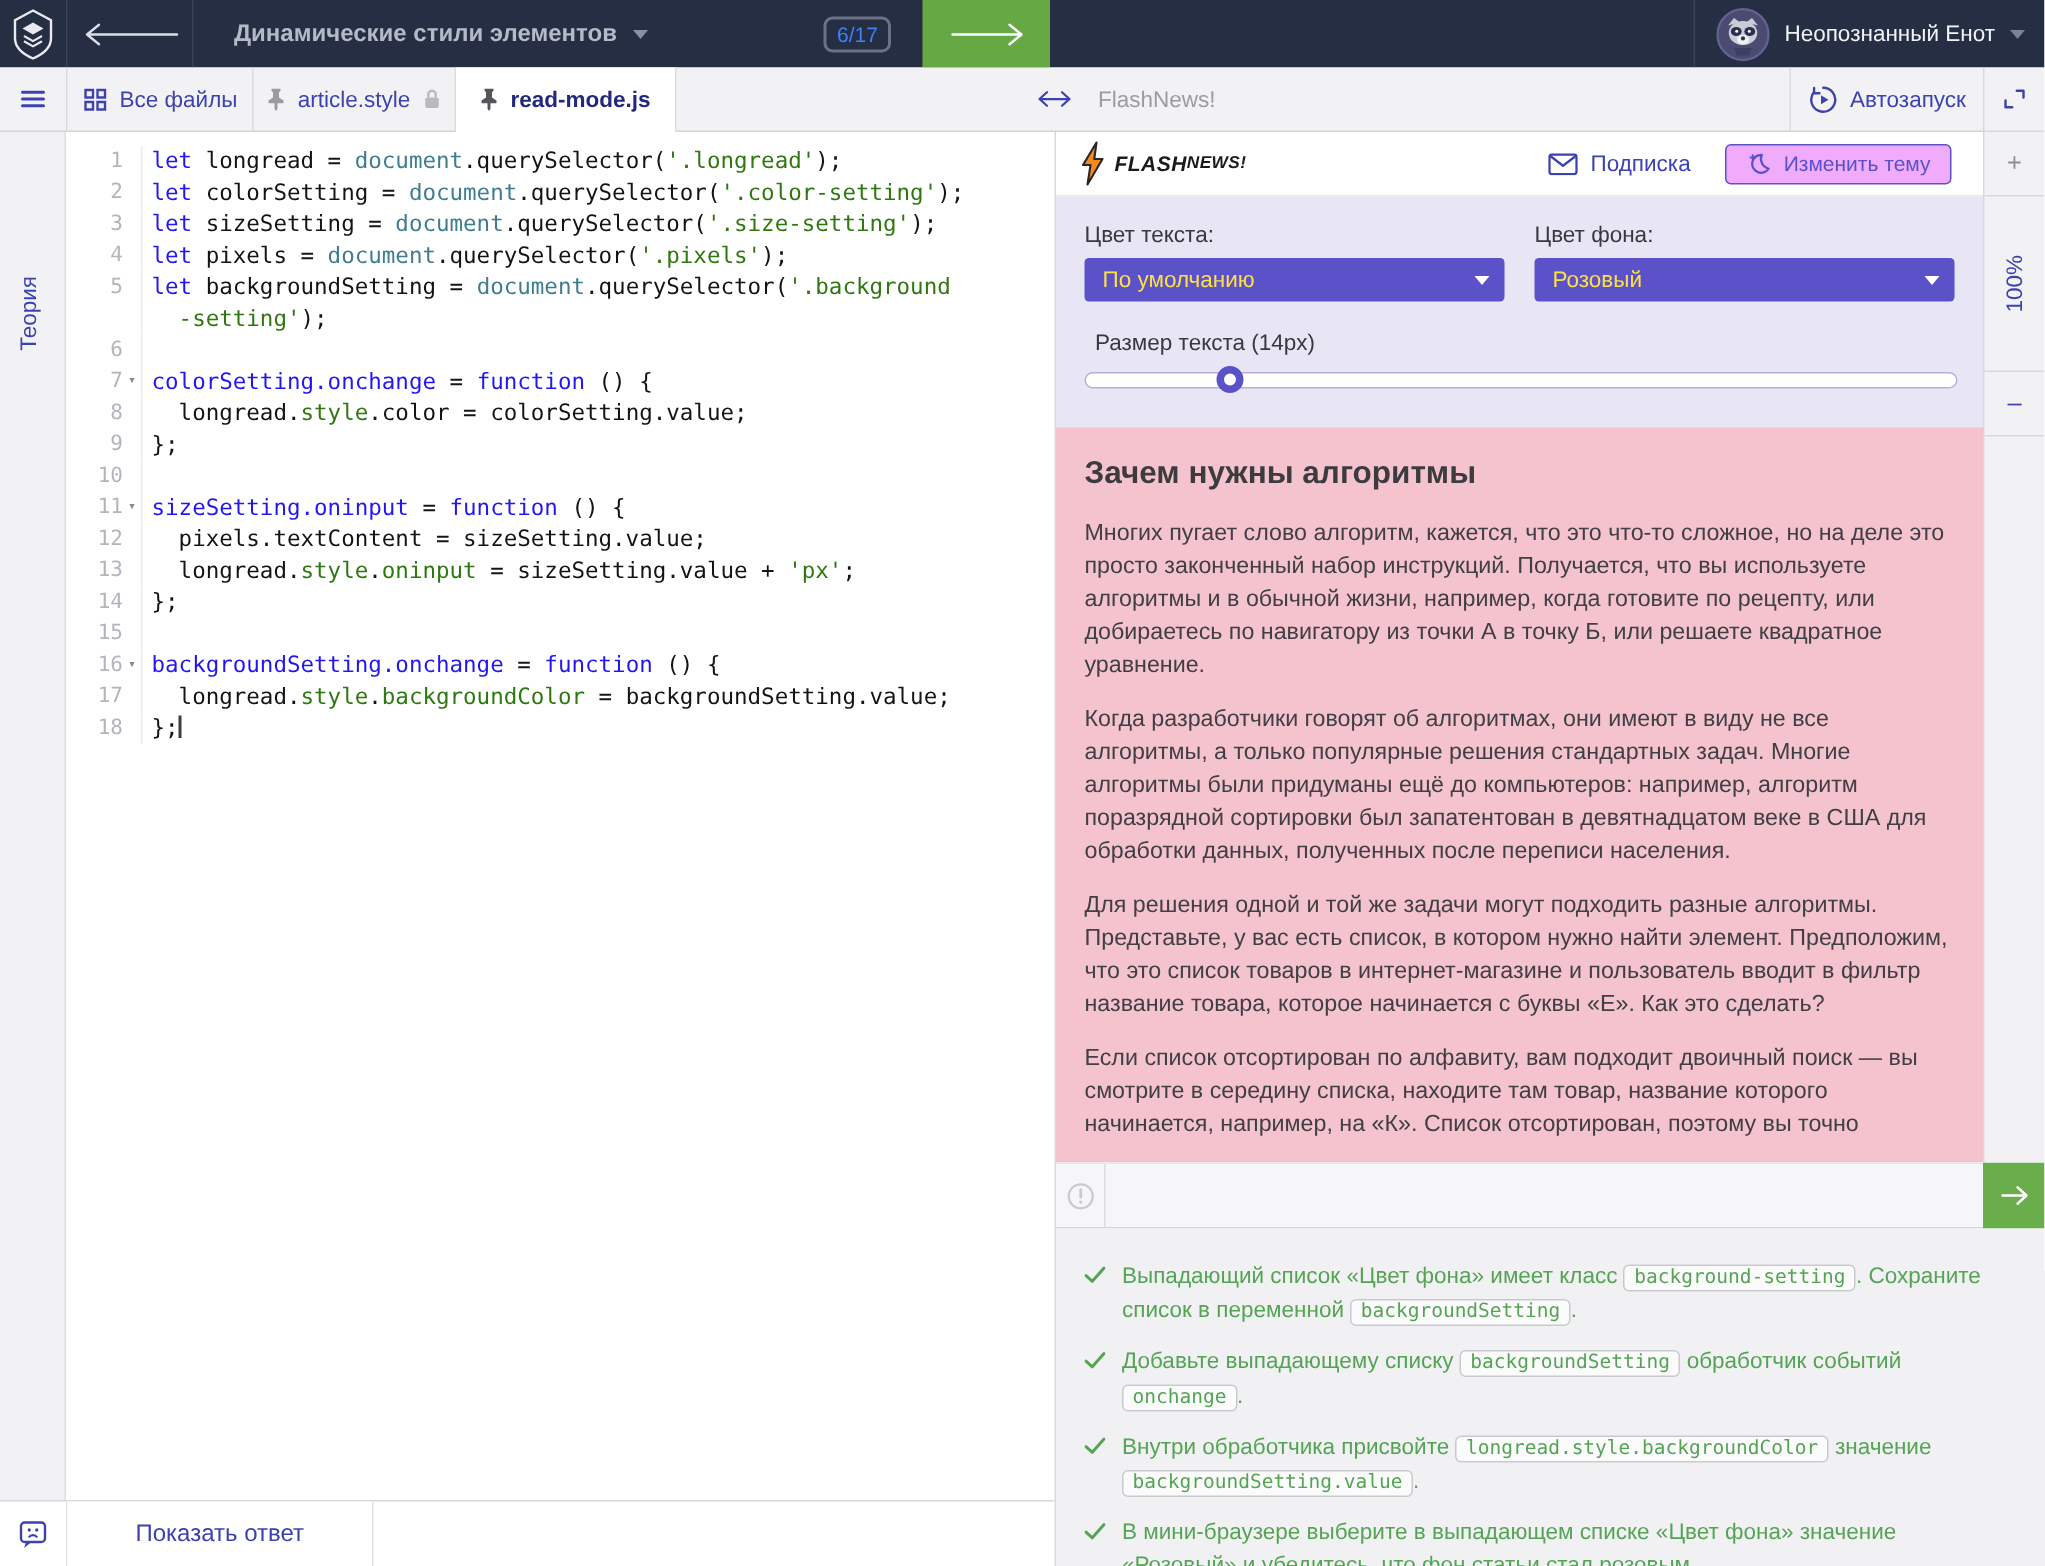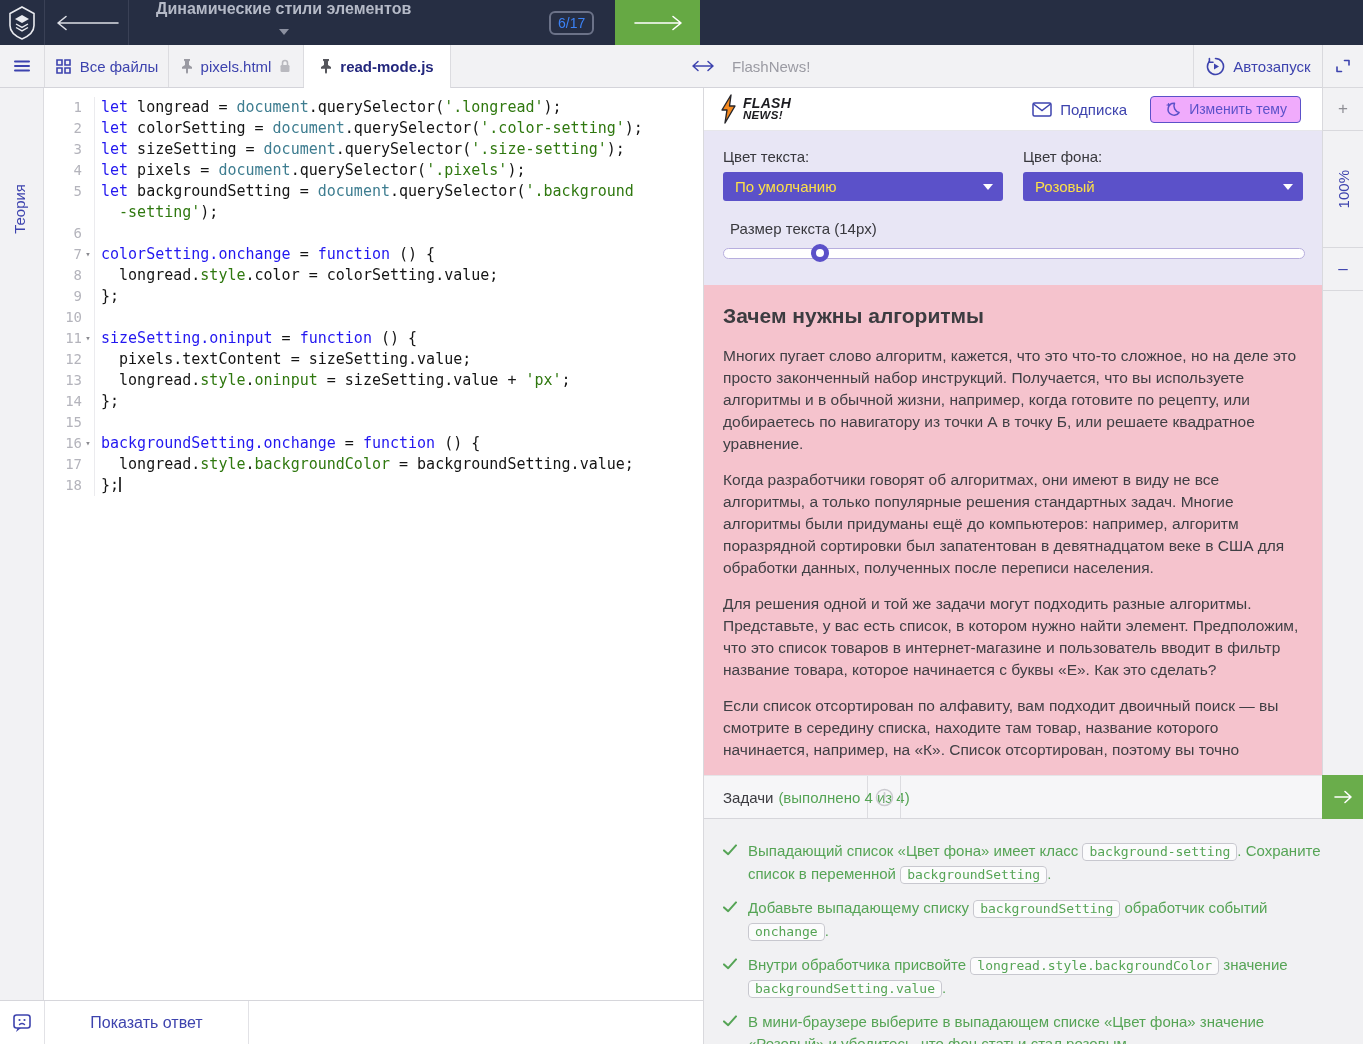--- a/index.html
+++ b/index.html
@@ -6,21 +6,21 @@
   .app{position:relative;width:1363px;height:1044px;overflow:hidden;
        font-family:"Liberation Sans","DejaVu Sans",sans-serif;
        -webkit-font-smoothing:antialiased;}
   
   .topbar{position:absolute;left:0;top:0;width:1363px;height:45px;background:var(--topbar-bg,#262e43);}
   .logo-cell{position:absolute;left:0;top:0;width:44px;height:45px;border-right:1px solid #3a4156;
              display:flex;align-items:center;justify-content:center;cursor:pointer;}
   .back-cell{position:absolute;left:45px;top:0;width:83px;height:45px;border-right:1px solid #3a4156;
              display:flex;align-items:center;justify-content:center;cursor:pointer;}
   .title-wrap{position:absolute;left:156px;top:0;height:45px;display:flex;align-items:center;gap:11px;
-              color:#b5bac7;font-size:16px;font-weight:bold;cursor:pointer;flex-direction:column;}
+              color:#b5bac7;font-size:16px;font-weight:bold;cursor:pointer;}
   .progress-badge{position:absolute;left:549px;top:11px;height:19px;padding:1px 7px 0;
                   border:2px solid #6b7288;border-radius:6px;color:#3b82f6;font-size:14px;line-height:19px;}
   .next-btn{position:absolute;left:615px;top:0;width:85px;height:45px;background:var(--green,#66a944);
             display:flex;align-items:center;justify-content:center;cursor:pointer;}
   .user-sec{position:absolute;right:0;top:0;height:45px;border-left:1px solid #3a4156;
             display:flex;align-items:center;gap:10px;padding:0 13px 0 14px;cursor:pointer;}
   .user-name{color:#f2f3f6;font-size:15px;}
   .chev{width:0;height:0;border-left:5px solid transparent;border-right:5px solid transparent;
         border-top:6px solid #7c8398;}
   
@@ -61,21 +61,21 @@
   .fb-cell{position:absolute;left:0;top:0;width:44px;height:43px;border-right:1px solid #e2e2e6;
            display:flex;align-items:center;justify-content:center;cursor:pointer;}
   .show-answer{position:absolute;left:45px;top:0;width:203px;height:43px;border-right:1px solid #e2e2e6;
                display:flex;align-items:center;justify-content:center;color:var(--link-blue,#3d43ae);
                font-size:16px;cursor:pointer;background:#fff;}
   .vdivider{position:absolute;left:703px;top:88px;width:1px;height:956px;background:#d9d9dd;}
   
   .news-header{position:absolute;left:704px;top:88px;width:618px;height:42px;background:#fff;
                border-bottom:1px solid #e7e7eb;display:flex;align-items:center;}
   .brand{display:flex;align-items:center;gap:5px;margin-left:15px;cursor:default;}
-  .brand-txt{display:flex;flex-direction:column;font-style:italic;font-weight:bold;color:#1b1b1f;
+  .brand-txt{display:flex;flex-direction:row;font-style:italic;font-weight:bold;color:#1b1b1f;
              line-height:12px;letter-spacing:.3px;}
   .brand-top{font-size:14px;}
   .brand-bottom{font-size:11.5px;}
   .subscribe{margin-left:auto;display:flex;align-items:center;gap:8px;color:var(--link-blue,#3d43ae);
              font-size:15px;cursor:pointer;}
   .theme-btn{margin:0 21px 0 23px;height:27px;border:1px solid var(--accent,#5b51c9);border-radius:4px;
              background:#f0abfc;color:var(--accent,#5b51c9);font-size:14px;display:flex;align-items:center;
              gap:8px;padding:0 13px;cursor:pointer;}
   .form-area{position:absolute;left:704px;top:131px;width:618px;height:156px;background:var(--lavender,#e8e6f5);}
   .form-label{position:absolute;color:#38383d;font-size:15px;}
@@ -141,39 +141,55 @@
     <div class="title-wrap">
       <span>Динамические стили элементов</span>
       <span class="chev" style="border-top-color:#8b90a0"></span>
     </div>
     <div class="progress-badge">6/17</div>
     <div class="next-btn">
       <svg width="50" height="16" viewBox="0 0 50 16">
         <path d="M2 8h46M40 1.5 48 8l-8 6.5" fill="none" stroke="#fff" stroke-width="1.6" stroke-linecap="round" stroke-linejoin="round"></path>
       </svg>
     </div>
+    <div class="user-sec">
+      <svg width="36" height="36" viewBox="0 0 36 36">
+        <circle cx="18" cy="18" r="17" fill="#4b4b72" stroke="#63638e" stroke-width="1.5"></circle>
+        <path d="M8 12l4-5 4 3zM28 12l-4-5-4 3z" fill="#c9cdd6"></path>
+        <ellipse cx="18" cy="17" rx="9.5" ry="8" fill="#c9cdd6"></ellipse>
+        <ellipse cx="13.5" cy="16" rx="3.6" ry="3" fill="#2b3050"></ellipse>
+        <ellipse cx="22.5" cy="16" rx="3.6" ry="3" fill="#2b3050"></ellipse>
+        <circle cx="13.8" cy="15.8" r="1" fill="#fff"></circle>
+        <circle cx="22.2" cy="15.8" r="1" fill="#fff"></circle>
+        <ellipse cx="18" cy="21.5" rx="4" ry="3.2" fill="#f0f1f5"></ellipse>
+        <circle cx="18" cy="20.6" r="1.4" fill="#2b3050"></circle>
+        <path d="M12 27h12l-2 5h-8z" fill="#3a3f63"></path>
+      </svg>
+      <span class="user-name">Неопознанный Енот</span>
+      <span class="chev"></span>
+    </div>
   </header>
 
   <div class="toolbar">
     <div class="tb-cell burger-cell">
       <svg width="20" height="20" viewBox="0 0 20 20">
         <path d="M3 5.5h14M3 10h14M3 14.5h14" stroke="#3d43ae" stroke-width="2" stroke-linecap="round"></path>
       </svg>
     </div>
     <div class="tb-cell tab1">
       <svg width="17" height="17" viewBox="0 0 17 17">
         <path d="M2 2h5v5H2zM10 2h5v5h-5zM2 10h5v5H2zM10 10h5v5h-5z" fill="none" stroke="#3d43ae" stroke-width="1.6"></path>
       </svg>
       <span>Все файлы</span>
     </div>
     <div class="tb-cell tab2">
       <svg width="12" height="15" viewBox="0 0 12 15">
         <path d="M3 0h6v1.5L8 2.5V6l3 2v1.8H7v3.7L6 15l-1-1.5V9.8H1V8l3-2V2.5L3 1.5z" fill="#9a9aa2"></path>
       </svg>
-      <span>pixels.html</span>
+      <span>article.style</span>
       <svg width="12" height="14" viewBox="0 0 12 14">
         <rect x="1.5" y="6" width="9" height="7" rx="1.2" fill="#b9b9bf"></rect>
         <path d="M3.5 6V4a2.5 2.5 0 0 1 5 0v2" fill="none" stroke="#b9b9bf" stroke-width="1.6"></path>
       </svg>
     </div>
     <div class="tb-cell tab3">
       <svg width="12" height="15" viewBox="0 0 12 15">
         <path d="M3 0h6v1.5L8 2.5V6l3 2v1.8H7v3.7L6 15l-1-1.5V9.8H1V8l3-2V2.5L3 1.5z" fill="#55565c"></path>
       </svg>
       <span>read-mode.js</span>
@@ -392,24 +408,20 @@
     <h1>Зачем нужны алгоритмы</h1>
     <div id="article-paras">
         <p>Многих пугает слово алгоритм, кажется, что это что-то сложное, но на деле это просто законченный набор инструкций. Получается, что вы используете алгоритмы и в обычной жизни, например, когда готовите по рецепту, или добираетесь по навигатору из точки А в точку Б, или решаете квадратное уравнение.</p>
         <p>Когда разработчики говорят об алгоритмах, они имеют в виду не все алгоритмы, а только популярные решения стандартных задач. Многие алгоритмы были придуманы ещё до компьютеров: например, алгоритм поразрядной сортировки был запатентован в девятнадцатом веке в США для обработки данных, полученных после переписи населения.</p>
         <p>Для решения одной и той же задачи могут подходить разные алгоритмы. Представьте, у вас есть список, в котором нужно найти элемент. Предположим, что это список товаров в интернет-магазине и пользователь вводит в фильтр название товара, которое начинается с буквы «Е». Как это сделать?</p>
         <p>Если список отсортирован по алфавиту, вам подходит двоичный поиск — вы смотрите в середину списка, находите там товар, название которого начинается, например, на «К». Список отсортирован, поэтому вы точно</p>
       </div>
   </div>
 
   <div class="taskbar">
-    <div class="task-label-cell">
-      <span>Задачи</span>
-      <span class="task-done">(выполнено 4 из 4)</span>
-    </div>
     <div class="task-info-cell">
       <svg width="19" height="19" viewBox="0 0 19 19">
         <circle cx="9.5" cy="9.5" r="8" fill="none" stroke="#c9c9ce" stroke-width="1.5"></circle>
         <path d="M9.5 5v5.2" stroke="#c9c9ce" stroke-width="1.8" stroke-linecap="round"></path>
         <circle cx="9.5" cy="13.4" r="1.1" fill="#c9c9ce"></circle>
       </svg>
     </div>
   </div>
   <div class="task-next">
     <svg width="20" height="14" viewBox="0 0 20 14">

